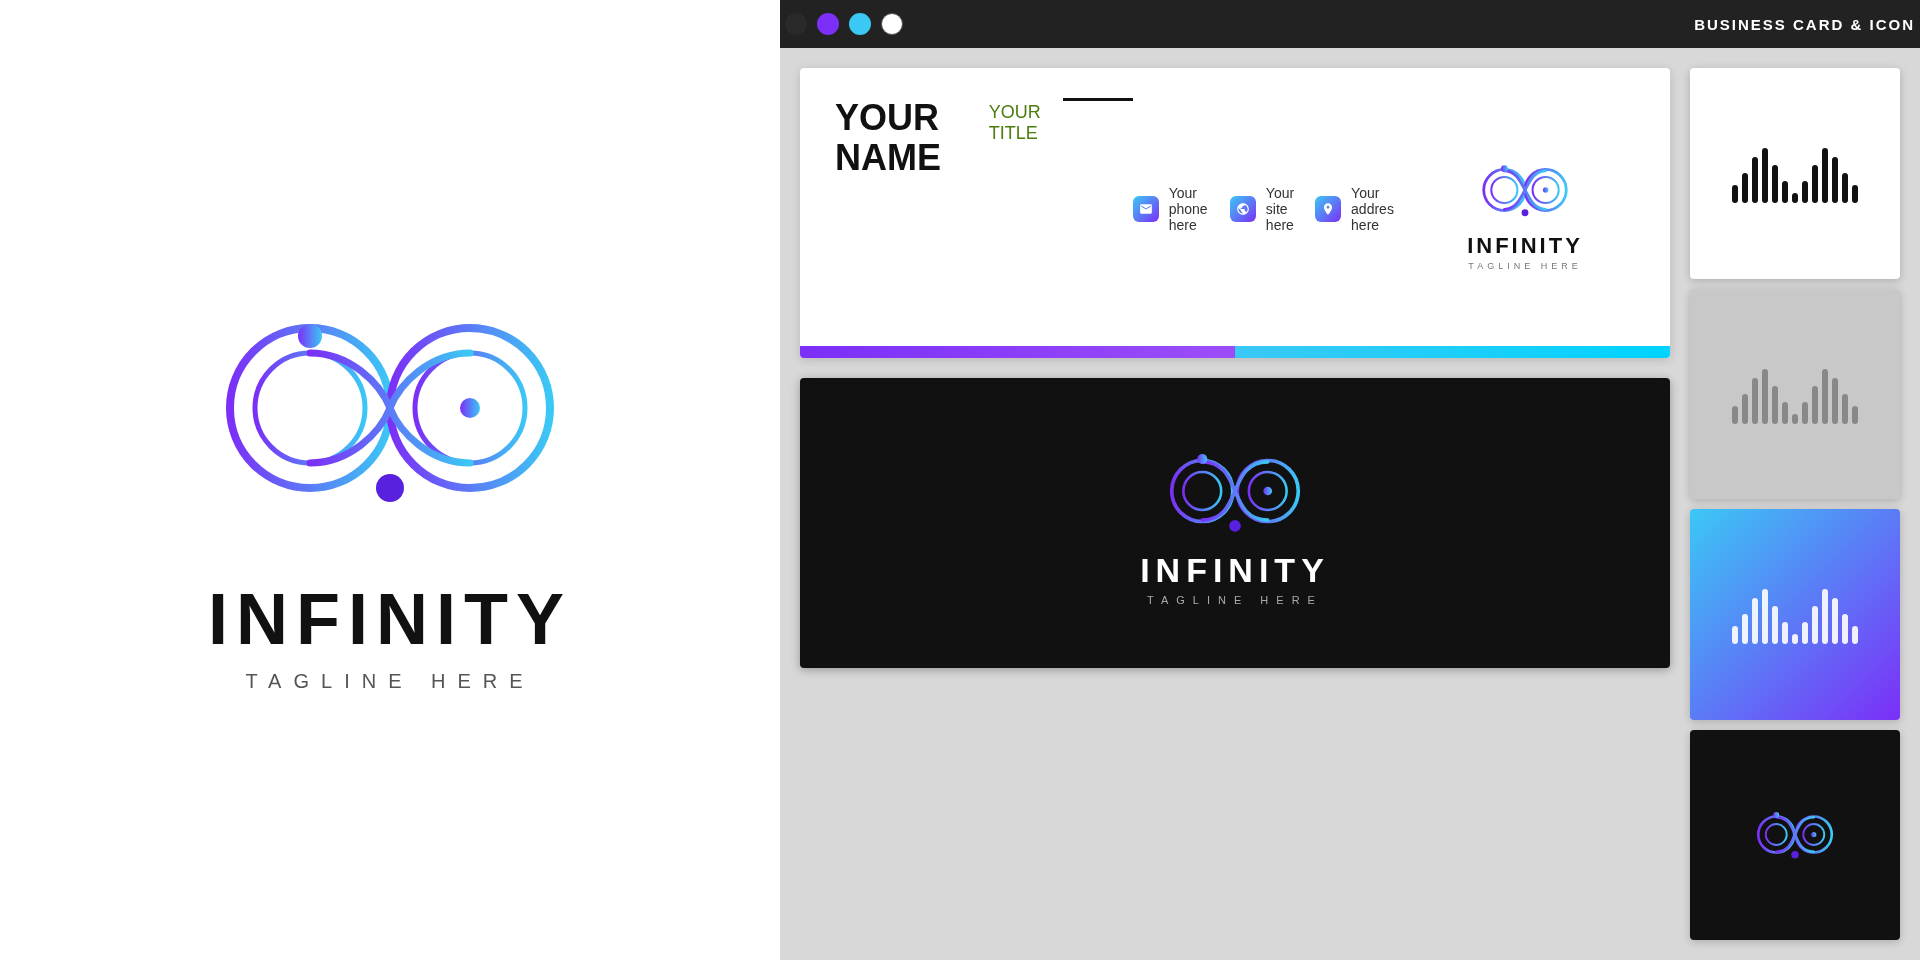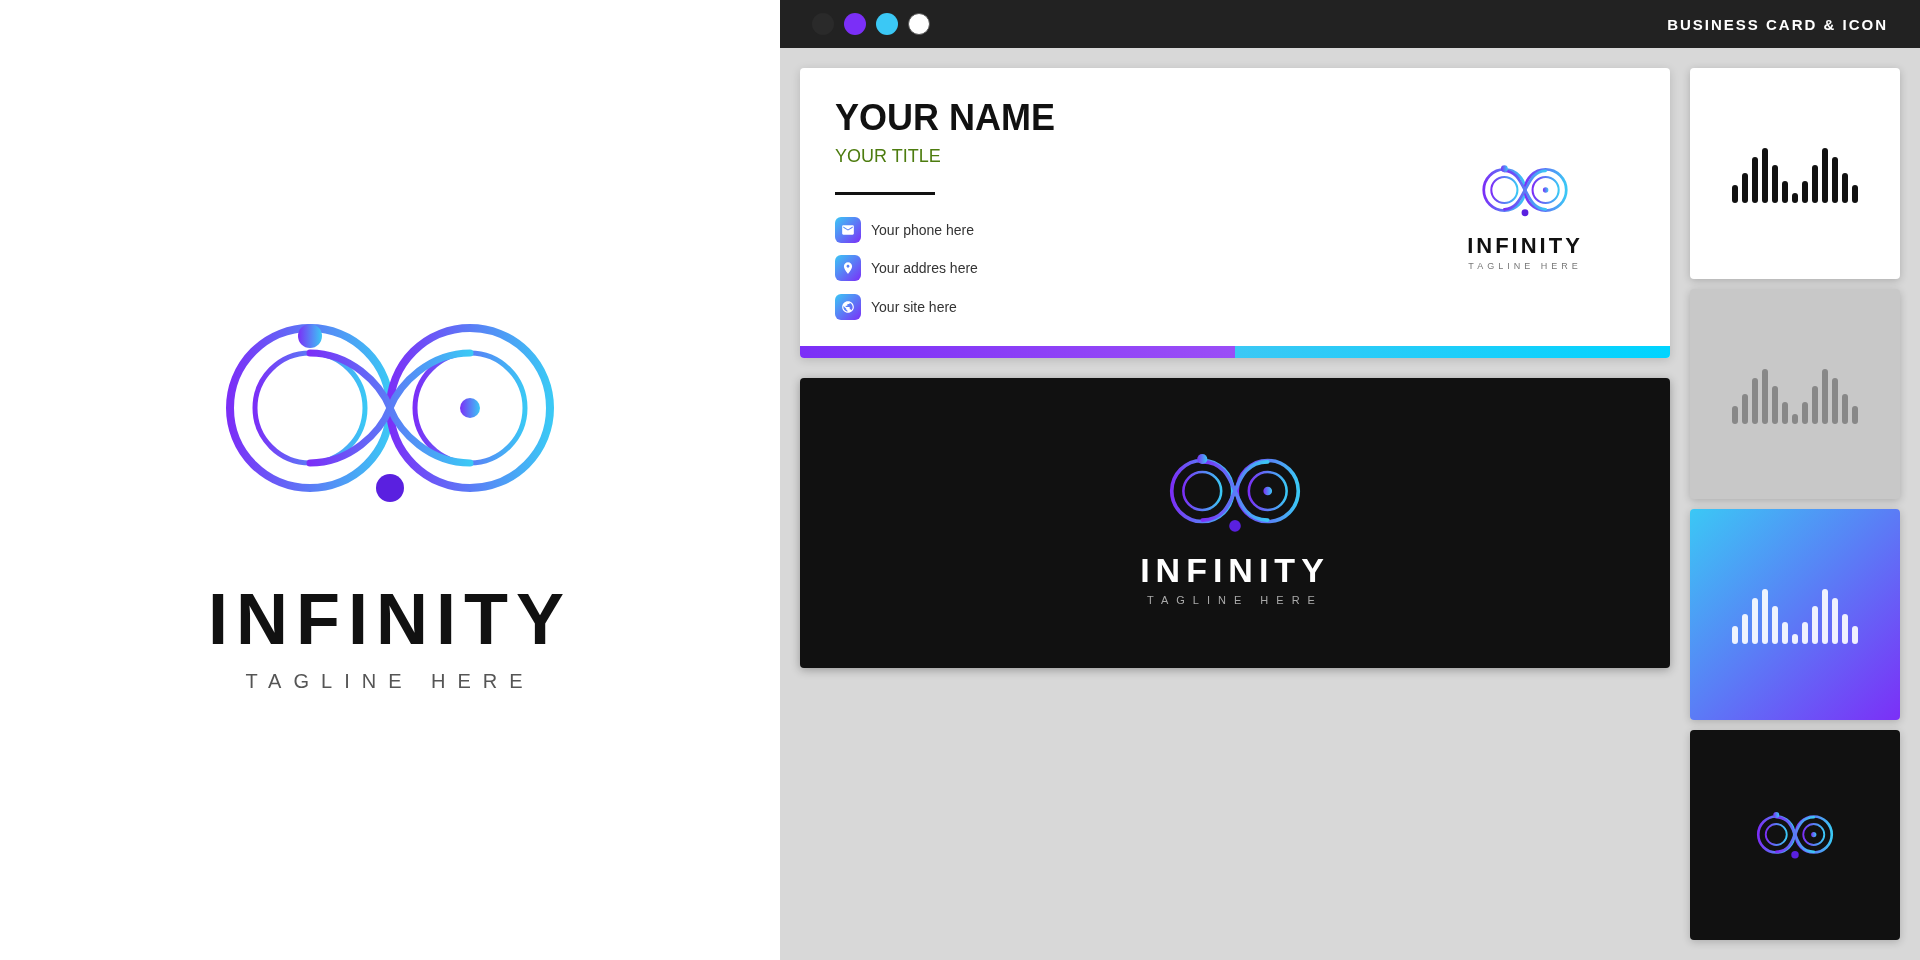--- a/index.html
+++ b/index.html
@@ -55,21 +55,21 @@
       padding: 0;
     }
 
     
     .top-bar {
       background: #222;
       height: 48px;
       display: flex;
       align-items: center;
       justify-content: space-between;
-      padding: 0 32px;
+      padding: 0 5px;
       flex-shrink: 0;
     }
 
     .color-dots {
       display: flex;
       gap: 10px;
     }
 
     .color-dot {
       width: 22px;
@@ -109,22 +109,21 @@
       display: flex;
       padding: 30px 35px;
       position: relative;
       box-shadow: 0 2px 10px rgba(0,0,0,0.15);
       overflow: hidden;
     }
 
     .bc-left {
       flex: 1;
       display: flex;
-      flex-direction: column;
-      justify-content: space-between;
+      justify-content: flex-end;
     }
 
     .bc-name {
       font-size: 36px;
       font-weight: 900;
       color: #111;
       font-family: 'Arial Black', Arial, sans-serif;
       line-height: 1.1;
     }
 
@@ -364,32 +363,32 @@
             <div class="bc-icon" style="background:linear-gradient(135deg,#3bc8f5,#7b2ff7);">
               <svg width="14" height="14" viewBox="0 0 24 24" fill="white">
                 <path d="M20 4H4c-1.1 0-2 .9-2 2v12c0 1.1.9 2 2 2h16c1.1 0 2-.9 2-2V6c0-1.1-.9-2-2-2zm0 4l-8 5-8-5V6l8 5 8-5v2z"></path>
               </svg>
             </div>
             <span>Your phone here</span>
           </div>
           <div class="bc-contact-item">
             <div class="bc-icon" style="background:linear-gradient(135deg,#3bc8f5,#7b2ff7);">
               <svg width="14" height="14" viewBox="0 0 24 24" fill="white">
+                <path d="M12 2C6.48 2 2 6.48 2 12s4.48 10 10 10 10-4.48 10-10S17.52 2 12 2zm-1 17.93c-3.95-.49-7-3.85-7-7.93 0-.62.08-1.21.21-1.79L9 15v1c0 1.1.9 2 2 2v1.93zm6.9-2.54c-.26-.81-1-1.39-1.9-1.39h-1v-3c0-.55-.45-1-1-1H8v-2h2c.55 0 1-.45 1-1V7h2c1.1 0 2-.9 2-2v-.41c2.93 1.19 5 4.06 5 7.41 0 2.08-.8 3.97-2.1 5.39z"></path>
+              </svg>
+            </div>
+            <span>Your site here</span>
+          </div>
+          <div class="bc-contact-item">
+            <div class="bc-icon" style="background:linear-gradient(135deg,#3bc8f5,#7b2ff7);">
+              <svg width="14" height="14" viewBox="0 0 24 24" fill="white">
                 <path d="M12 2C8.13 2 5 5.13 5 9c0 5.25 7 13 7 13s7-7.75 7-13c0-3.87-3.13-7-7-7zm0 9.5c-1.38 0-2.5-1.12-2.5-2.5s1.12-2.5 2.5-2.5 2.5 1.12 2.5 2.5-1.12 2.5-2.5 2.5z"></path>
               </svg>
             </div>
             <span>Your addres here</span>
-          </div>
-          <div class="bc-contact-item">
-            <div class="bc-icon" style="background:linear-gradient(135deg,#3bc8f5,#7b2ff7);">
-              <svg width="14" height="14" viewBox="0 0 24 24" fill="white">
-                <path d="M12 2C6.48 2 2 6.48 2 12s4.48 10 10 10 10-4.48 10-10S17.52 2 12 2zm-1 17.93c-3.95-.49-7-3.85-7-7.93 0-.62.08-1.21.21-1.79L9 15v1c0 1.1.9 2 2 2v1.93zm6.9-2.54c-.26-.81-1-1.39-1.9-1.39h-1v-3c0-.55-.45-1-1-1H8v-2h2c.55 0 1-.45 1-1V7h2c1.1 0 2-.9 2-2v-.41c2.93 1.19 5 4.06 5 7.41 0 2.08-.8 3.97-2.1 5.39z"></path>
-              </svg>
-            </div>
-            <span>Your site here</span>
           </div>
         </div>
         <div class="bc-right">
 
           <svg class="bc-logo-mini" viewBox="0 0 160 100" xmlns="http://www.w3.org/2000/svg">
             <defs>
               <linearGradient id="miniGrad" x1="0%" y1="0%" x2="100%" y2="0%">
                 <stop offset="0%" style="stop-color:#7b2ff7"></stop>
                 <stop offset="100%" style="stop-color:#3bc8f5"></stop>
               </linearGradient>

